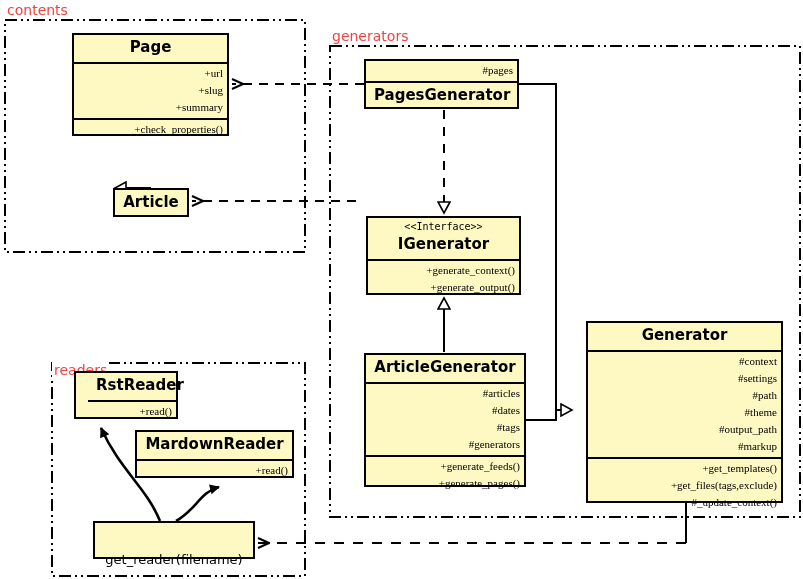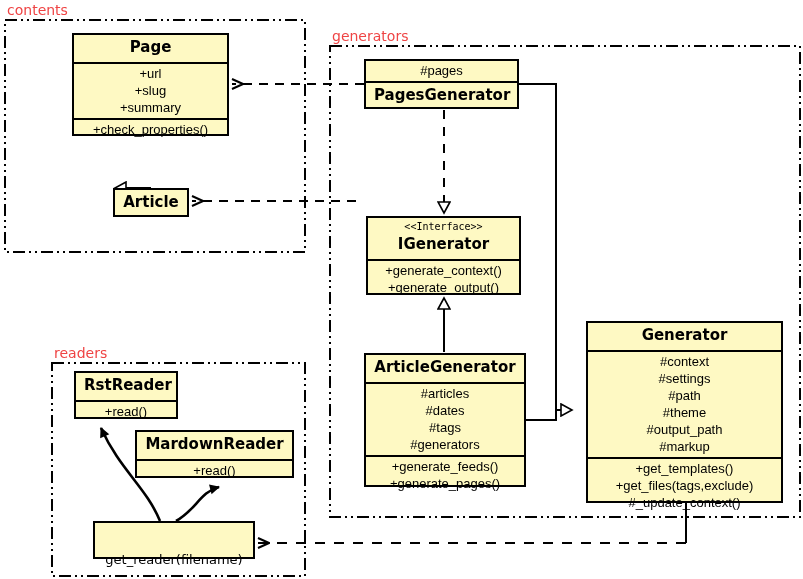--- a/index.html
+++ b/index.html
@@ -43,25 +43,25 @@
     padding:2px 4px 3px 4px;
   }
   .uml .stereo{
     text-align:center;
     font-weight:normal;
     font-size:10px;
     font-family:"DejaVu Sans Mono", monospace;
     line-height:16px;
   }
   .uml .member{
-    font-family:Liberation Sans, sans-serif;
-    font-size:13px;
+    font-family:Liberation Serif, serif;
+    font-size:11px;
     line-height:17px;
     white-space:pre;
-    text-align:center;
+    text-align:right;
   }
   .uml.plain{
     display:flex;align-items:center;justify-content:center;
   }
   .uml.plain .fname{
     font-family:"DejaVu Sans", sans-serif;
     font-size:13px;
     line-height:16px;
     text-align:center;
     white-space:nowrap;
@@ -131,21 +131,21 @@
       <path d="M160,521 C146,487 120,470 101,428" fill="none" stroke="#000" stroke-width="2.6" marker-end="url(#solid-arrow)"></path>
     </g>
 
     <g>
       <path d="M176,521 C196,510 200,492 219,487" fill="none" stroke="#000" stroke-width="2.6" marker-end="url(#solid-arrow)"></path>
     </g>
   </svg>
 
   <div class="pkg-label" style="left:5px; top:2px;">contents</div>
   <div class="pkg-label" style="left:330px; top:28px;">generators</div>
-  <div class="pkg-label" style="left:52px; top:345px;">readers</div>
+  <div class="pkg-label" style="left:52px; top:362px;">readers</div>
 
   <div class="uml" id="box-page" style="left: 72px; top: 33px; width: 157px; height: 103px;">
     <div class="sect">
       <div class="cname">Page</div>
     </div>
     <div class="sect">
       <div class="member">+url</div>
       <div class="member">+slug</div>
       <div class="member">+summary</div>
     </div>
@@ -208,21 +208,21 @@
       <div class="member">#output_path</div>
       <div class="member">#markup</div>
     </div>
     <div class="sect">
       <div class="member">+get_templates()</div>
       <div class="member">+get_files(tags,exclude)</div>
       <div class="member">#_update_context()</div>
     </div>
   </div>
 
-  <div class="uml" id="box-rst-reader" style="left: 74px; top: 371px; width: 104px; height: 48px;">
+  <div class="uml" id="box-rst-reader" style="left: 74px; top: 371px; width: 104px; height: 48px; padding-left: 12px;">
     <div class="sect">
       <div class="cname">RstReader</div>
     </div>
     <div class="sect">
       <div class="member">+read()</div>
     </div>
   </div>
 
   <div class="uml" id="box-mardown-reader" style="left: 135px; top: 430px; width: 159px; height: 48px;">
     <div class="sect">

